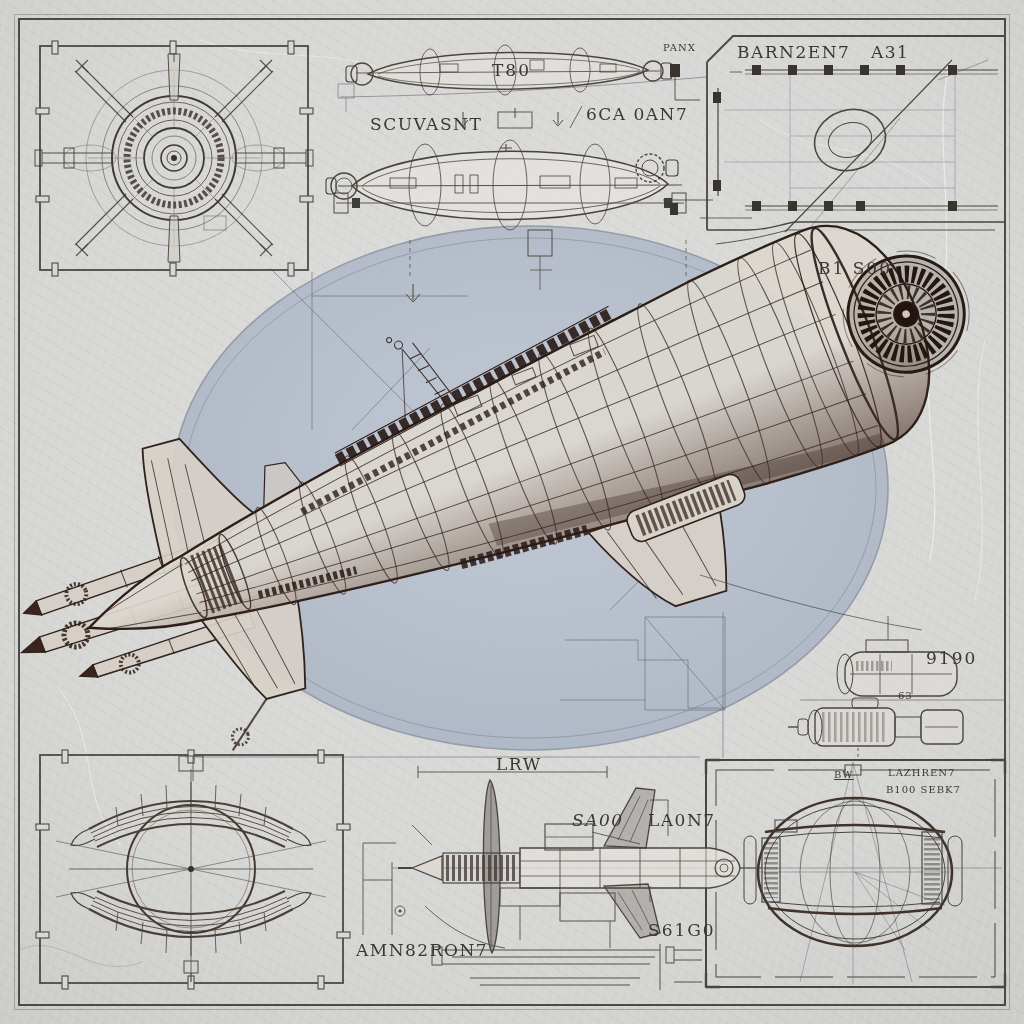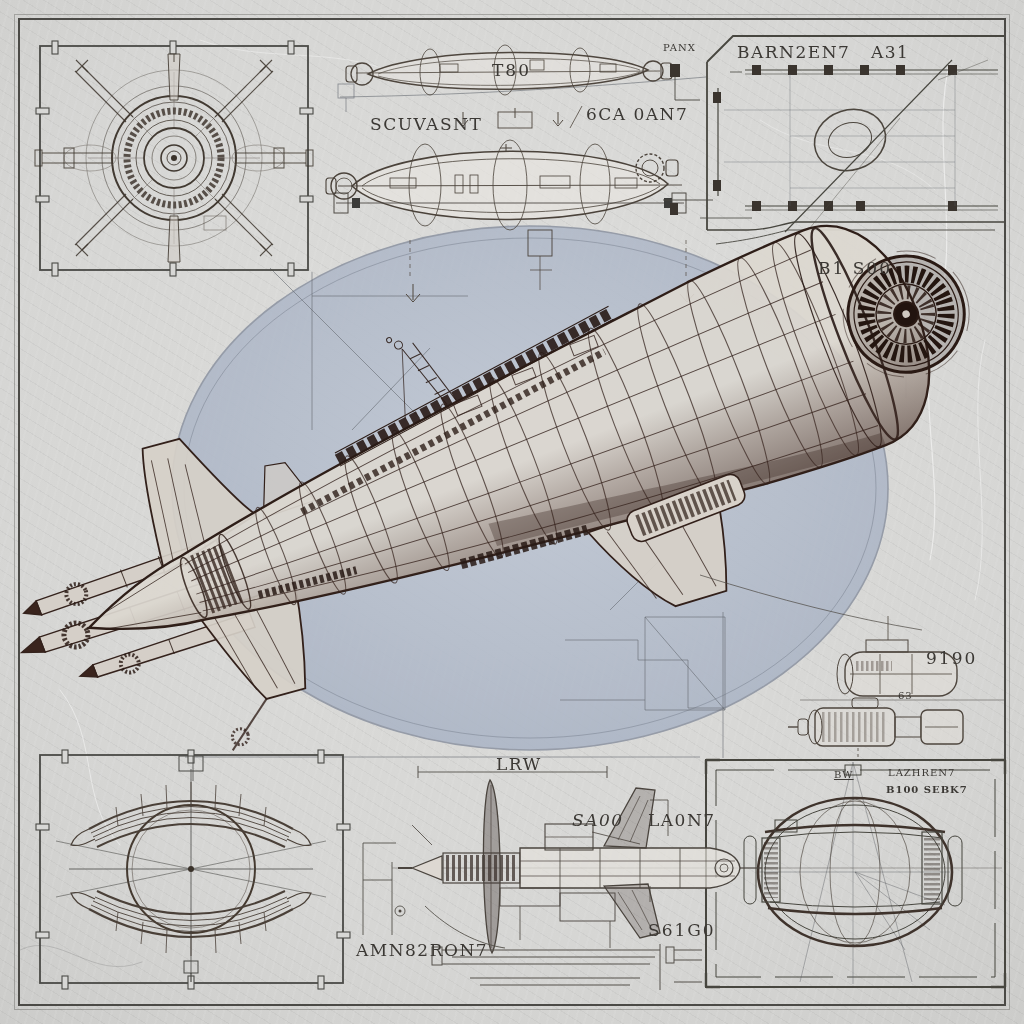--- a/index.html
+++ b/index.html
@@ -586,13 +586,13 @@
 <span class="lbl big" style="left:818px;top:228px;">B1 S00</span>
 <span class="lbl big" style="left:926px;top:618px;">9190</span>
 <span class="lbl small" style="left:898px;top:690px;">63</span>
 <span class="lbl" style="left:496px;top:754px;">LRW</span>
 <span class="lbl" style="left:572px;top:810px;font-style:italic;">SA00</span>
 <span class="lbl" style="left:648px;top:810px;">LA0N7</span>
 <span class="lbl big" style="left:648px;top:890px;">S61G0</span>
 <span class="lbl" style="left:356px;top:940px;">AMN82RON7</span>
 <span class="lbl small" style="left:834px;top:769px;text-decoration:underline;">BW</span>
 <span class="lbl small" style="left:888px;top:767px;">LAZHREN7</span>
-<span class="lbl small" style="left:886px;top:784px;font-weight:bold;">B100 SEBK7</span>
+<span class="lbl small" style="left:886px;top:784px;">B100 SEBK7</span>
 
 </body></html>

